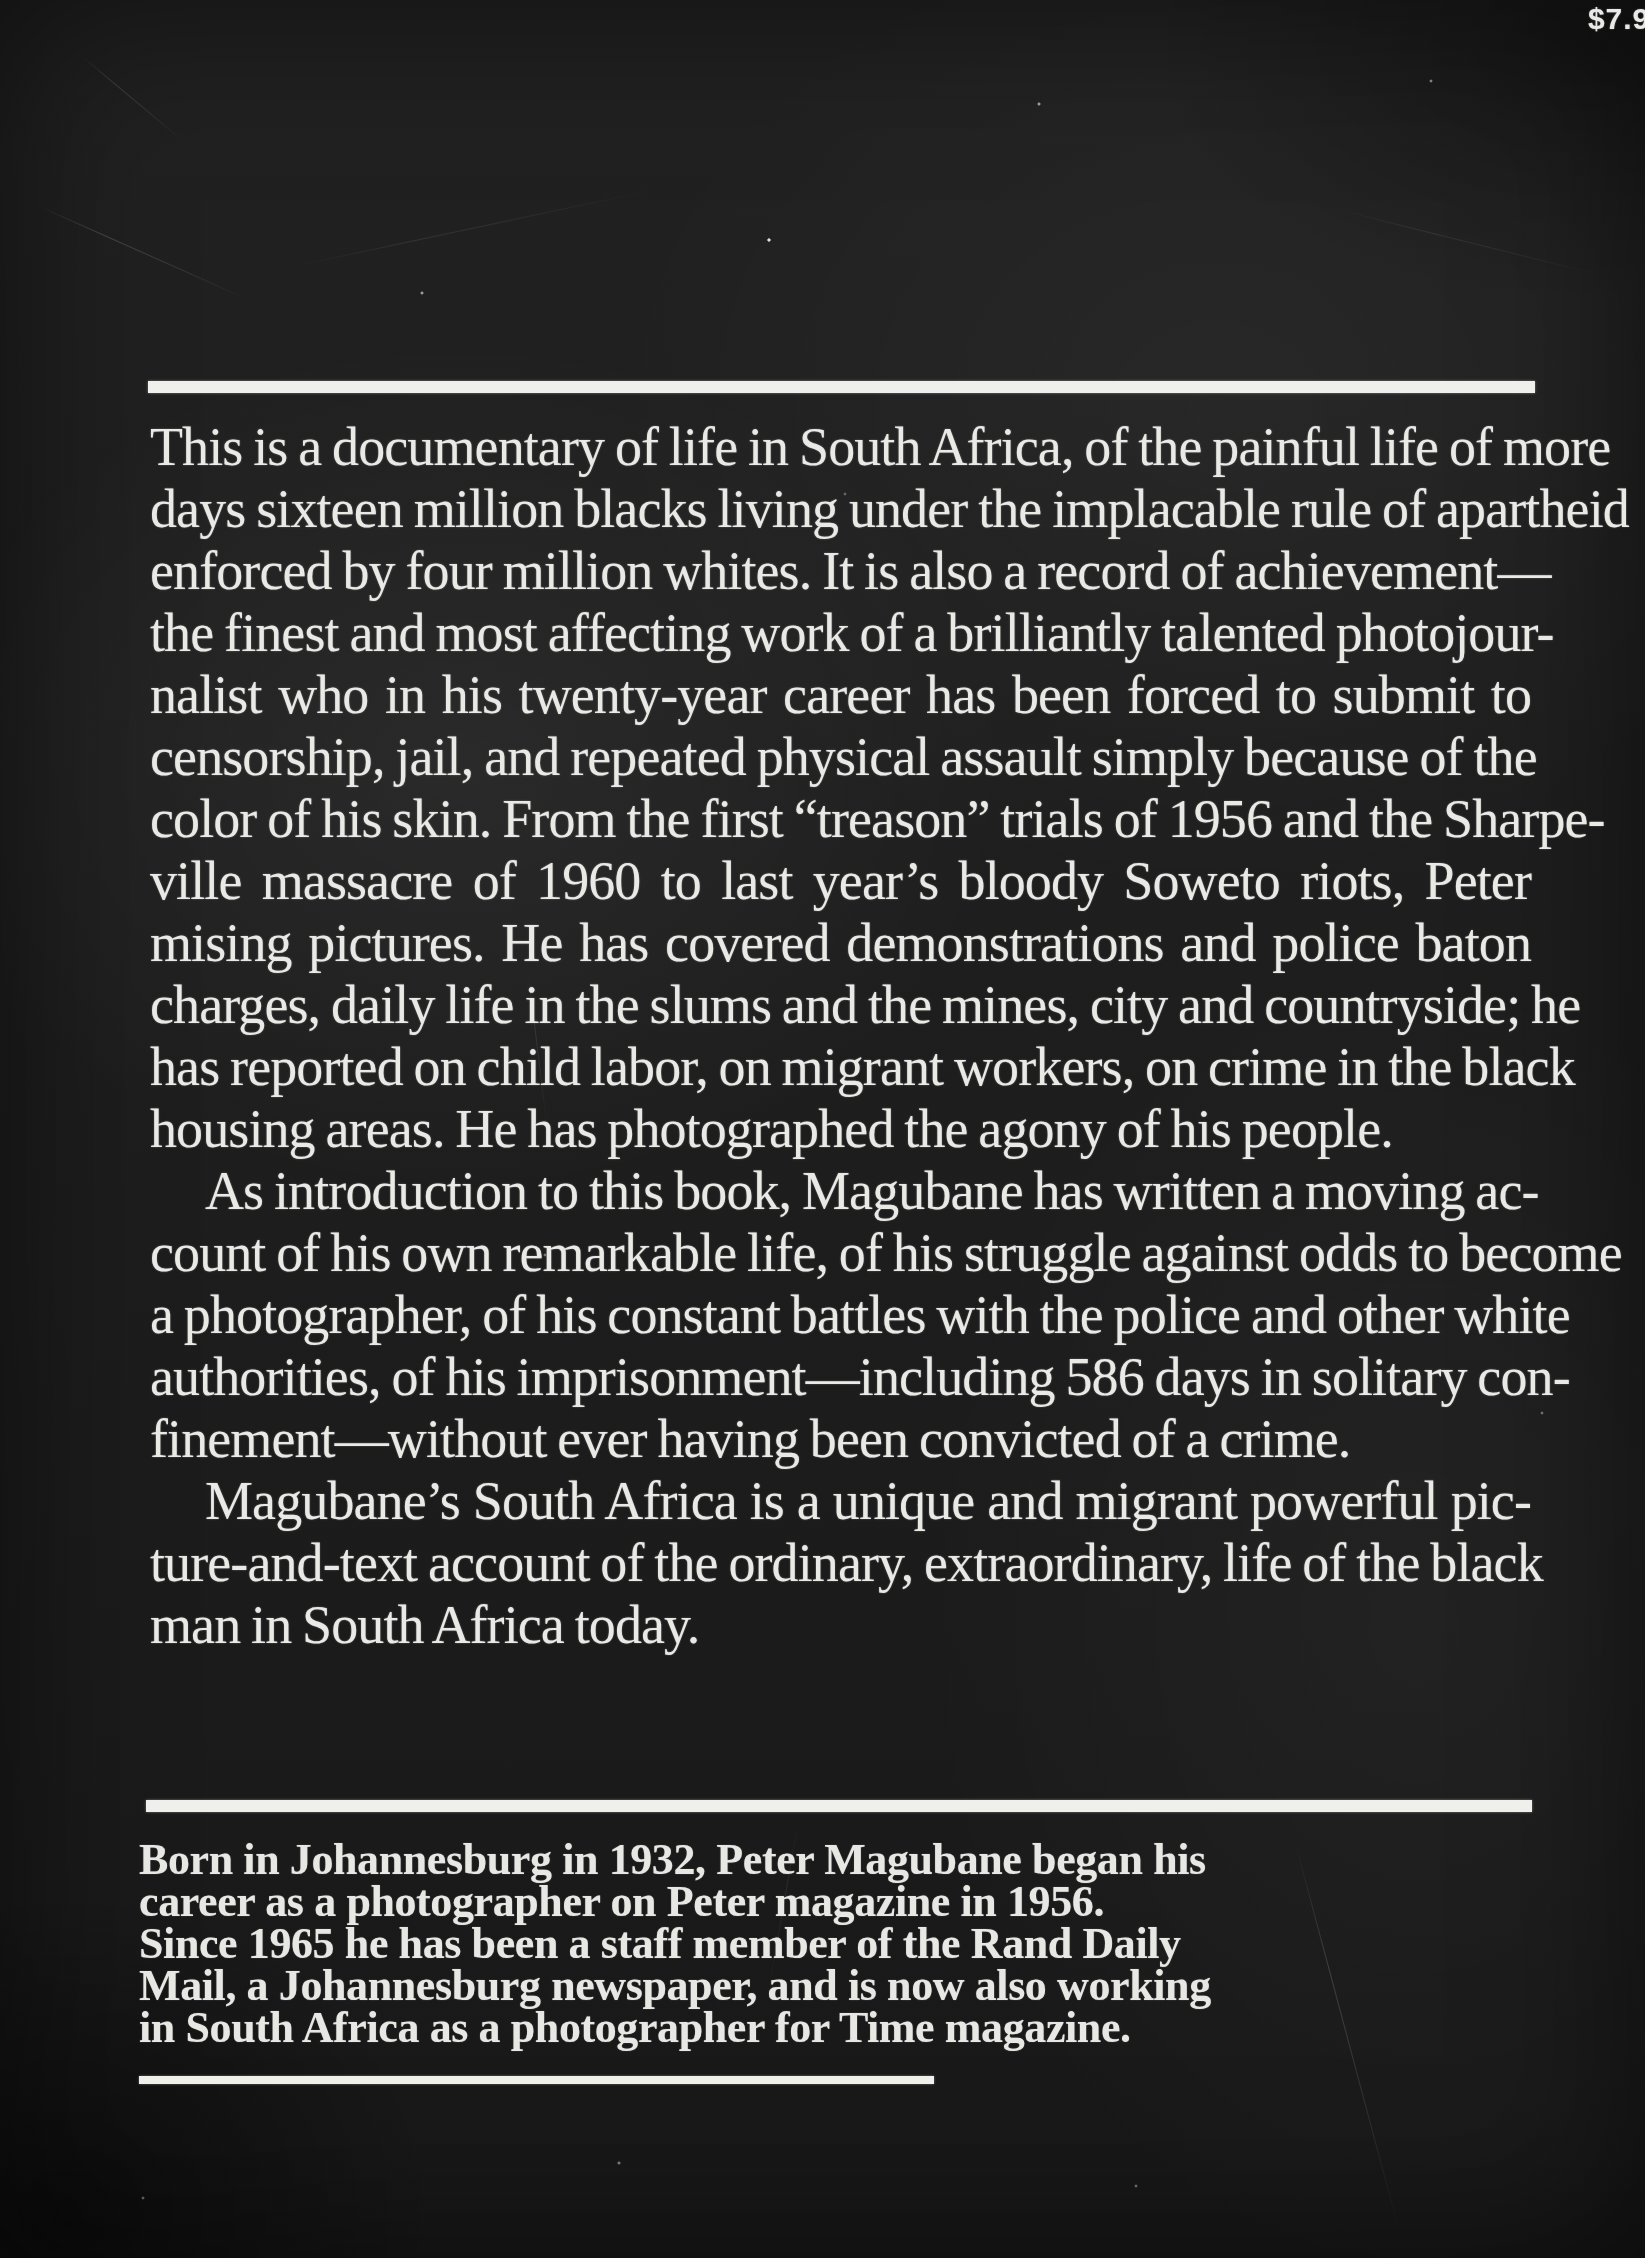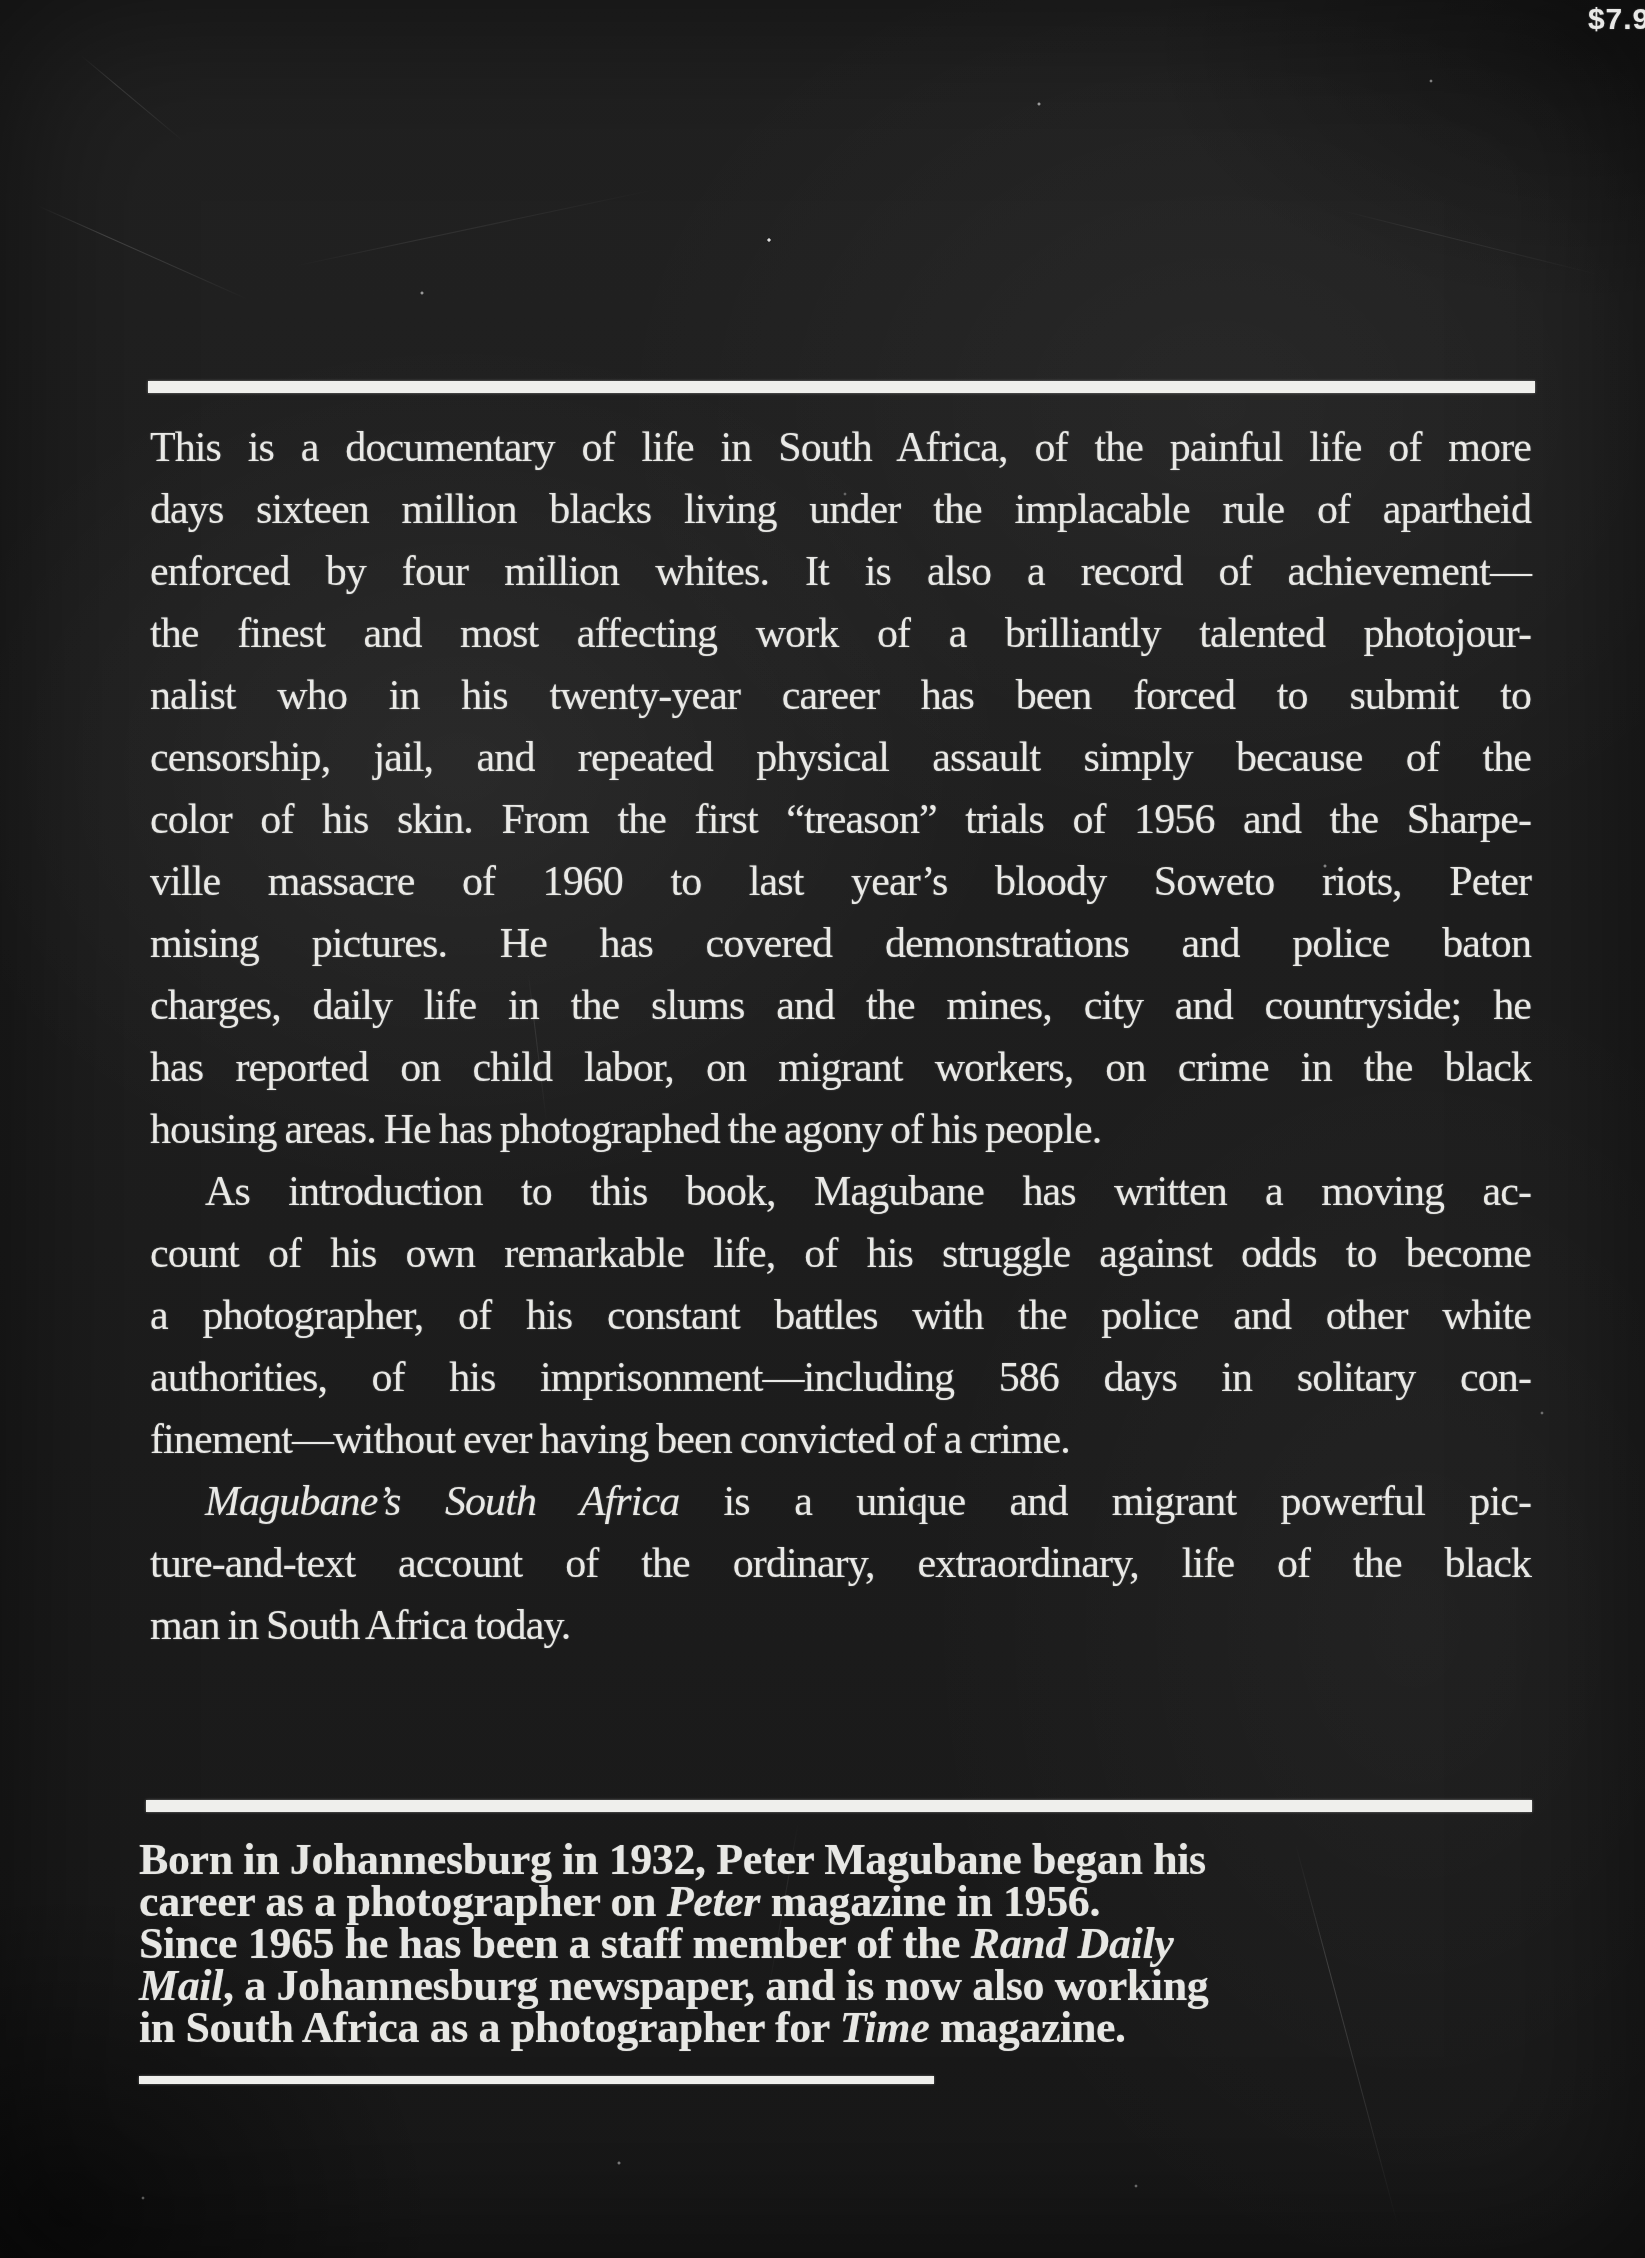--- a/index.html
+++ b/index.html
@@ -68,21 +68,21 @@
   .rule-top    { left: 148px; top: 381px;  width: 1387px; height: 12.4px; }
   .rule-mid    { left: 146px; top: 1800px; width: 1386px; height: 11.5px; }
   .rule-bottom { left: 139px; top: 2076px; width: 795px;  height: 8px;  }
 
   .main-text {
     position: absolute;
     left: 150px;
     top: 416px;
     width: 1381px;
     color: #e9e9e6;
-    font-size: 42px;
+    font-size: 54px;
     line-height: 62px;
     letter-spacing: -0.9px;
     word-spacing: -1.8px;
     text-shadow: 0 0 1.8px rgba(255,255,255,.38);
   }
   .bio-text {
     position: absolute;
     left: 139px;
     top: 1839px;
     width: 794px;
@@ -93,21 +93,21 @@
     font-weight: bold;
     text-shadow: 0 0 1.3px rgba(255,255,255,.35);
   }
   .ln, .bl {
     text-align: justify;
     text-align-last: justify;
     white-space: nowrap;
   }
   .pl { text-align-last: left; }
   .ind { padding-left: 55px; }
-  .it { font-style: italic; }
+  .it { }
 </style>
 </head>
 <body>
 
 <div class="page">
 
   <div class="scratch s1"></div>
   <div class="scratch s2"></div>
   <div class="scratch s3"></div>
   <div class="scratch s4"></div>

